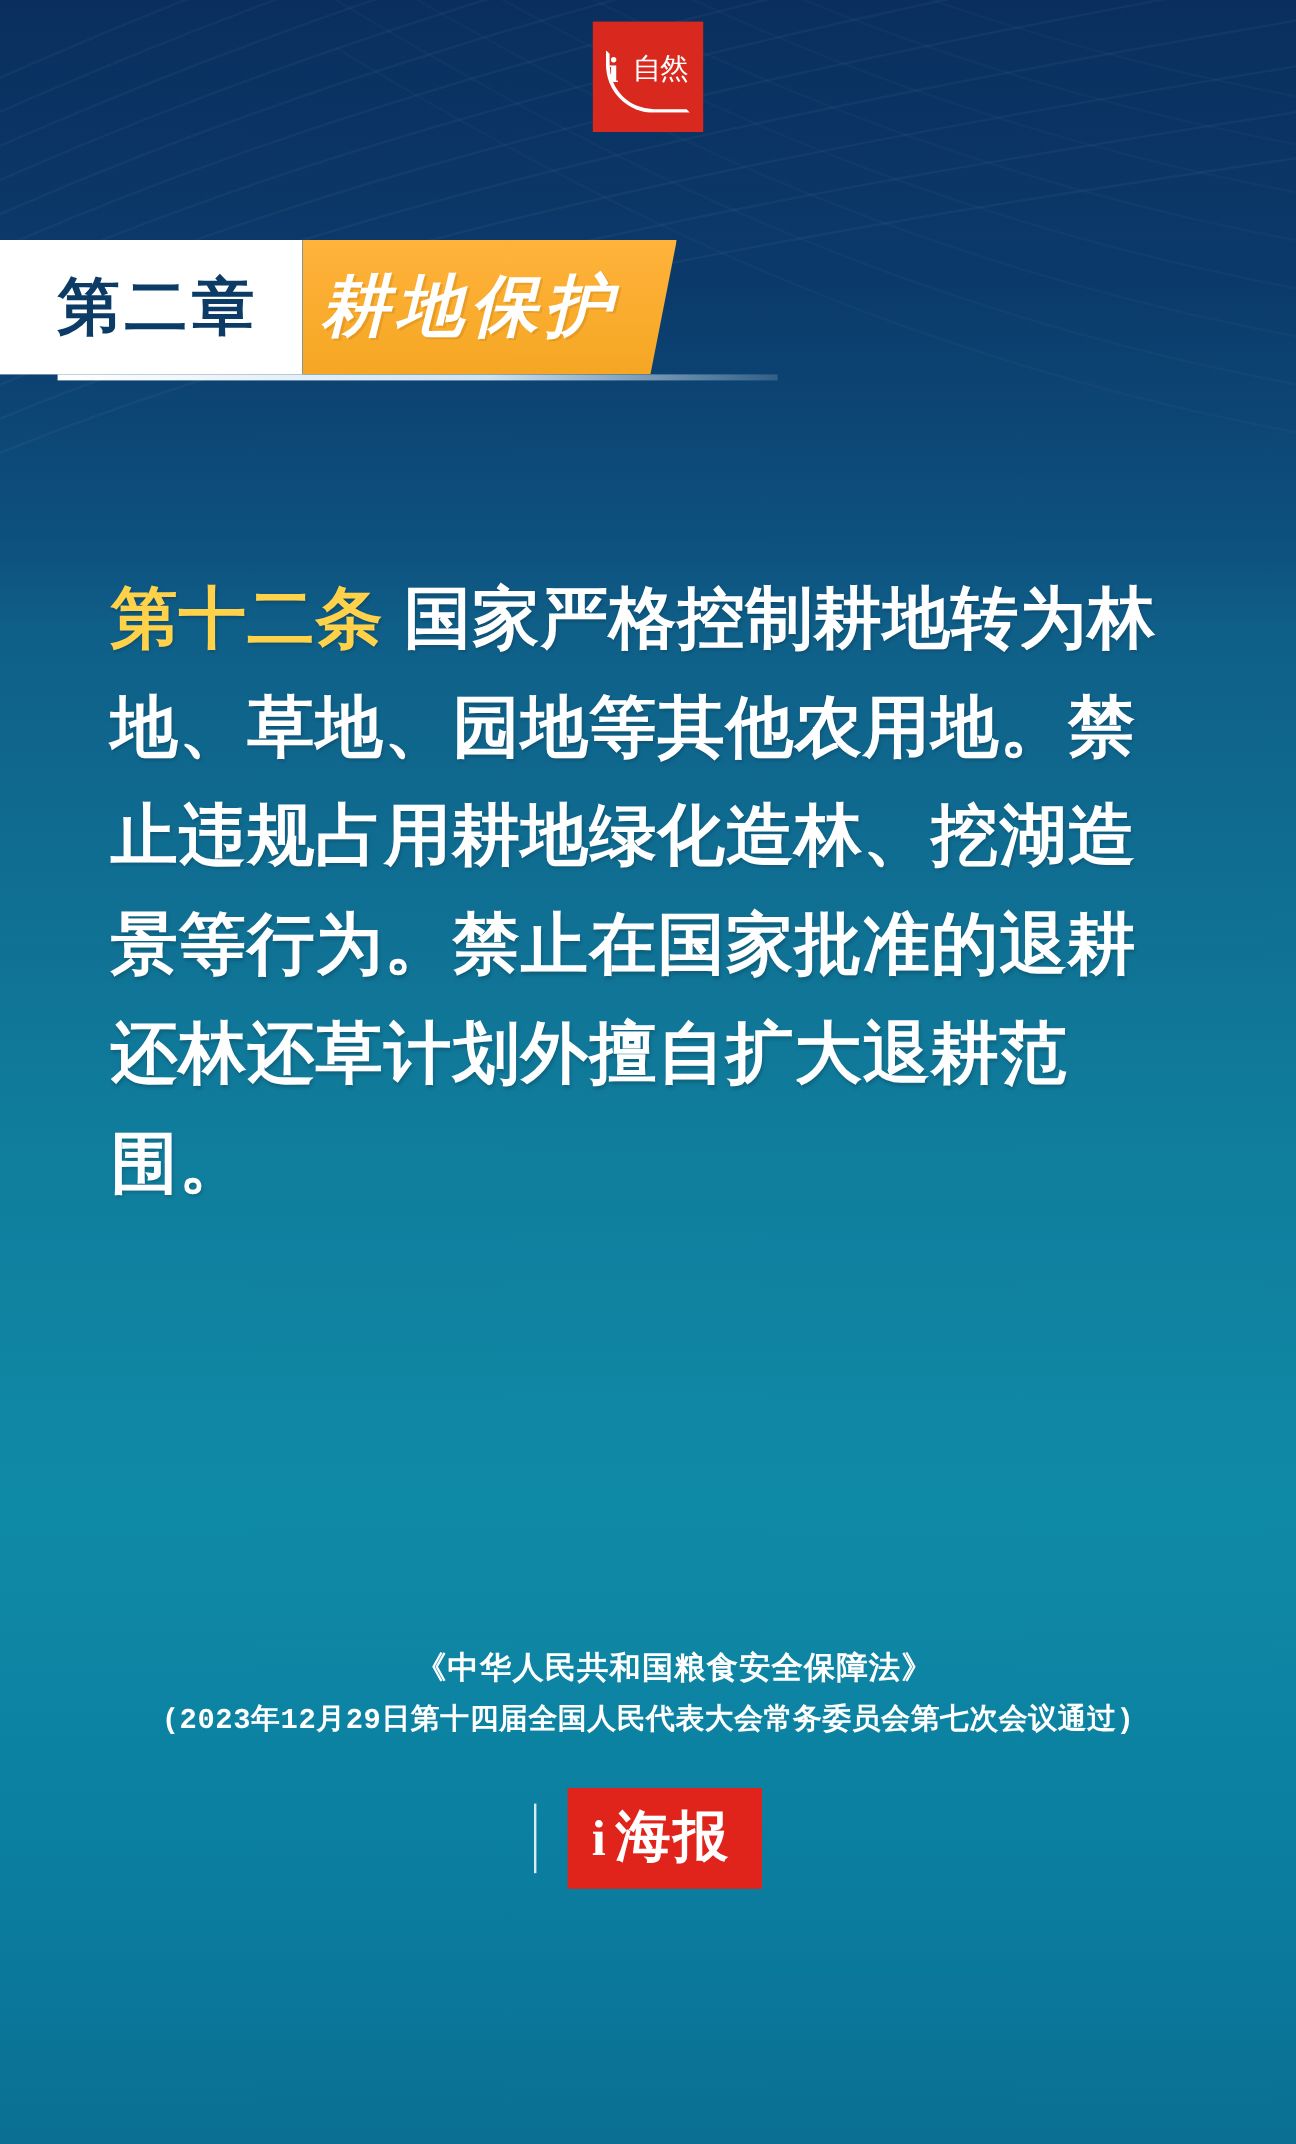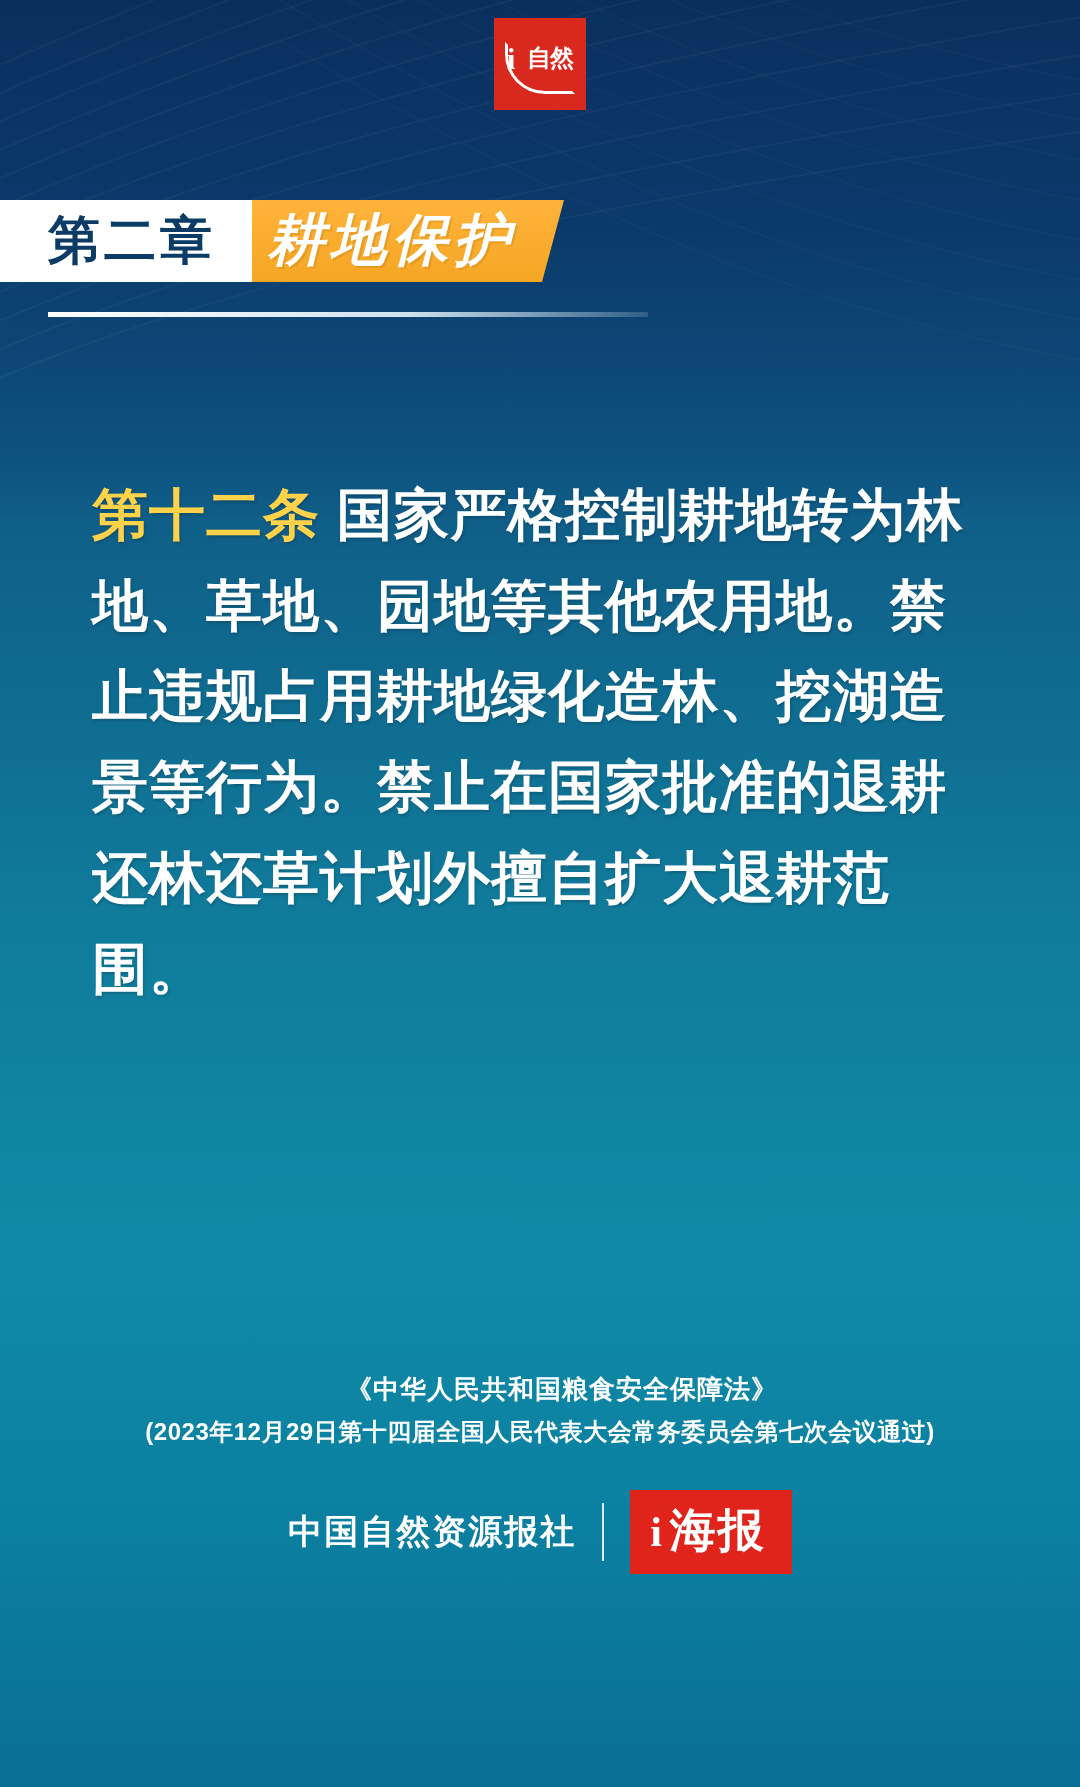--- a/index.html
+++ b/index.html
@@ -62,42 +62,42 @@
     font-size: 30px;
     font-weight: bold;
     font-family: "Liberation Serif", serif;
     line-height: 1;
   }
   .logo-zr {
     position: absolute;
     left: 24px; top: 12px;
     color: #fff;
     font-size: 24px;
-    font-weight: bold;
+    font-weight: normal;
     letter-spacing: -1px;
     line-height: 1;
     text-align: right;
   }
   .logo-arc {
     position: absolute;
     left: 2px; top: 8px;
     width: 64px; height: 46px;
     border: 3px solid #fff;
     border-top-color: transparent;
     border-right-color: transparent;
     border-radius: 0 0 0 40px;
   }
   
   .chapter-row {
     position: absolute;
     left: 0;
     top: 200px;
     display: flex;
     align-items: stretch;
-    height: 82px;
+    height: 112px;
   }
   .chapter-white {
     background: #ffffff;
     color: #0c3c66;
     font-size: 52px;
     font-weight: bold;
     letter-spacing: 4px;
     display: flex;
     align-items: center;
     padding: 0 36px 0 48px;
@@ -171,21 +171,21 @@
     letter-spacing: 1px;
     padding-left: 44px;
   }
   .footer-sub {
     position: absolute;
     left: 0; right: 0;
     top: 1416px;
     text-align: center;
     color: #ffffff;
     font-size: 24px;
-    font-family: Liberation Sans, sans-serif;
+    font-family: Liberation Mono, monospace;
     font-weight: bold;
     letter-spacing: 0.5px;
   }
   .footer-brand {
     position: absolute;
     left: 0; right: 0;
     top: 1490px;
     display: flex;
     align-items: center;
     justify-content: center;
@@ -272,21 +272,20 @@
 
   <div class="body-text">
     <span class="art-no">第十二条</span><span> 国家严格控制耕地转为林地、草地、园地等其他农用地。禁止违规占用耕地绿化造林、挖湖造景等行为。禁止在国家批准的退耕还林还草计划外擅自扩大退耕范围。</span>
   </div>
 
 
   <div class="footer-law">《中华人民共和国粮食安全保障法》</div>
   <div class="footer-sub">(2023年12月29日第十四届全国人民代表大会常务委员会第七次会议通过)</div>
 
   <div class="footer-brand">
-    <div class="brand-name">中国自然资源报社</div>
     <div class="brand-divider"></div>
     <div class="ihaibao">
       <span class="i">i</span>
       <span>海报</span>
     </div>
   </div>
 
 </div>
 
 </body></html>

